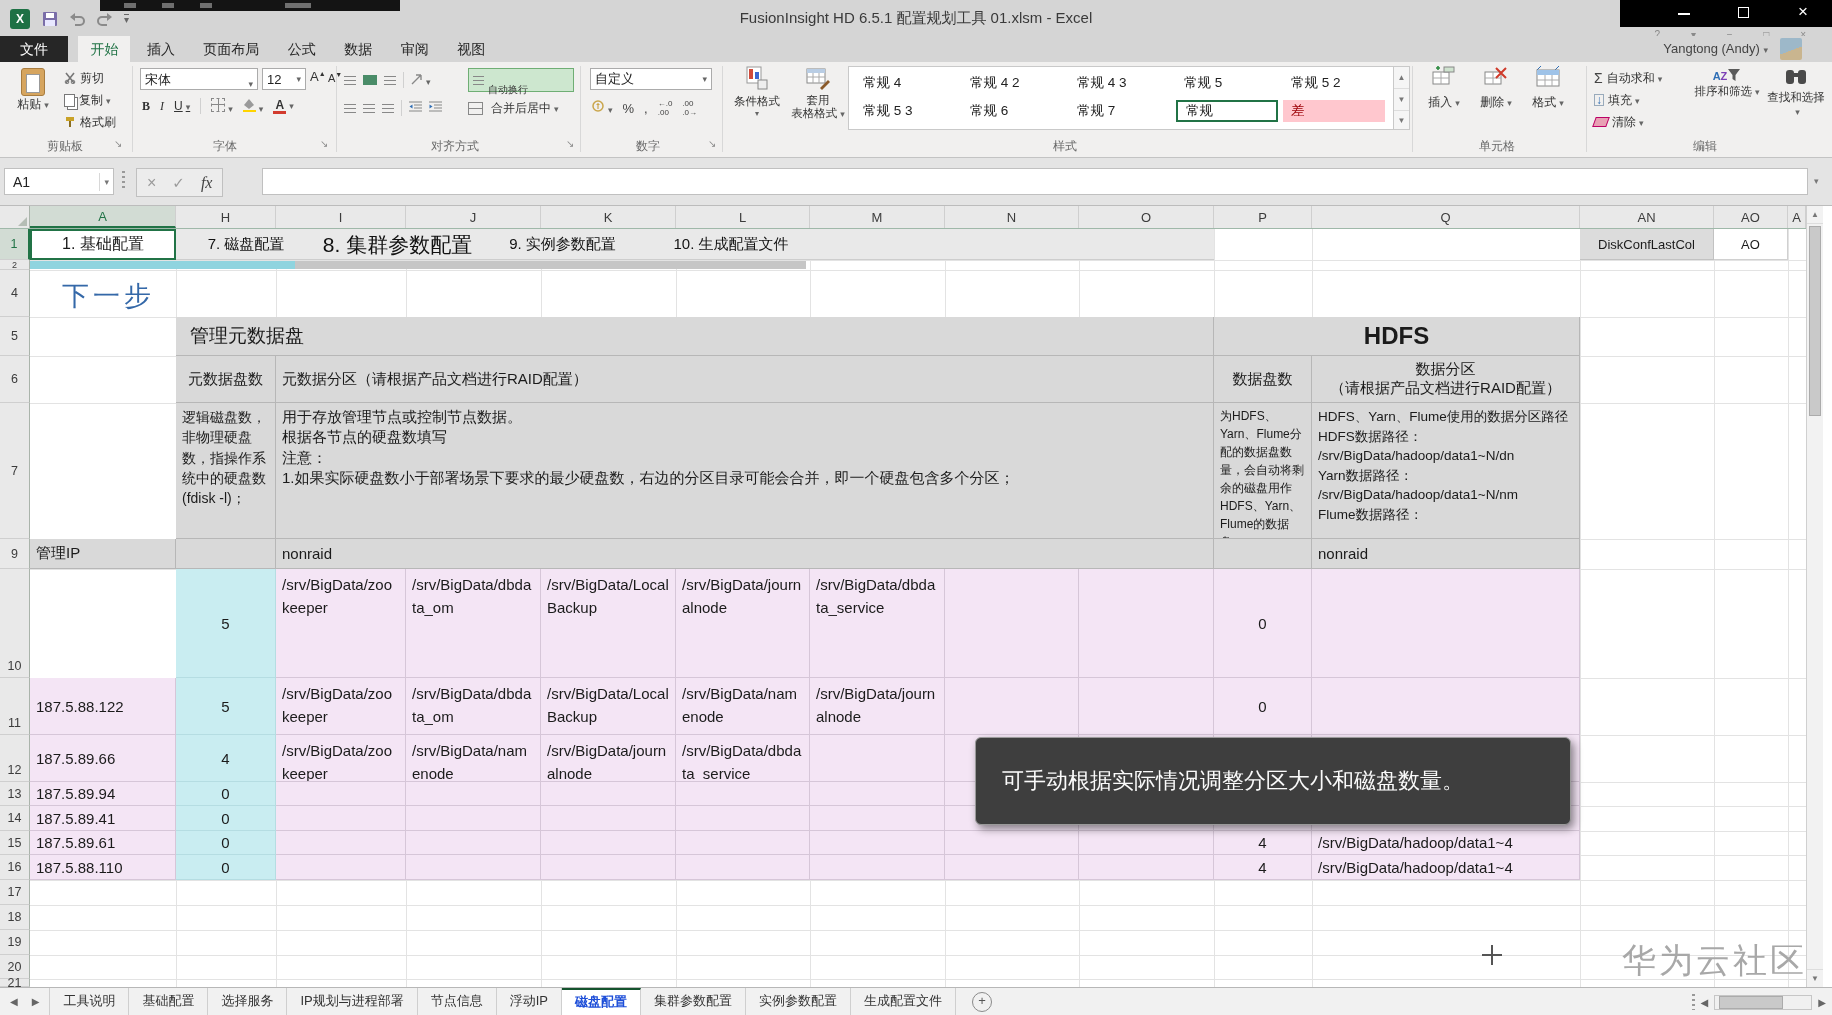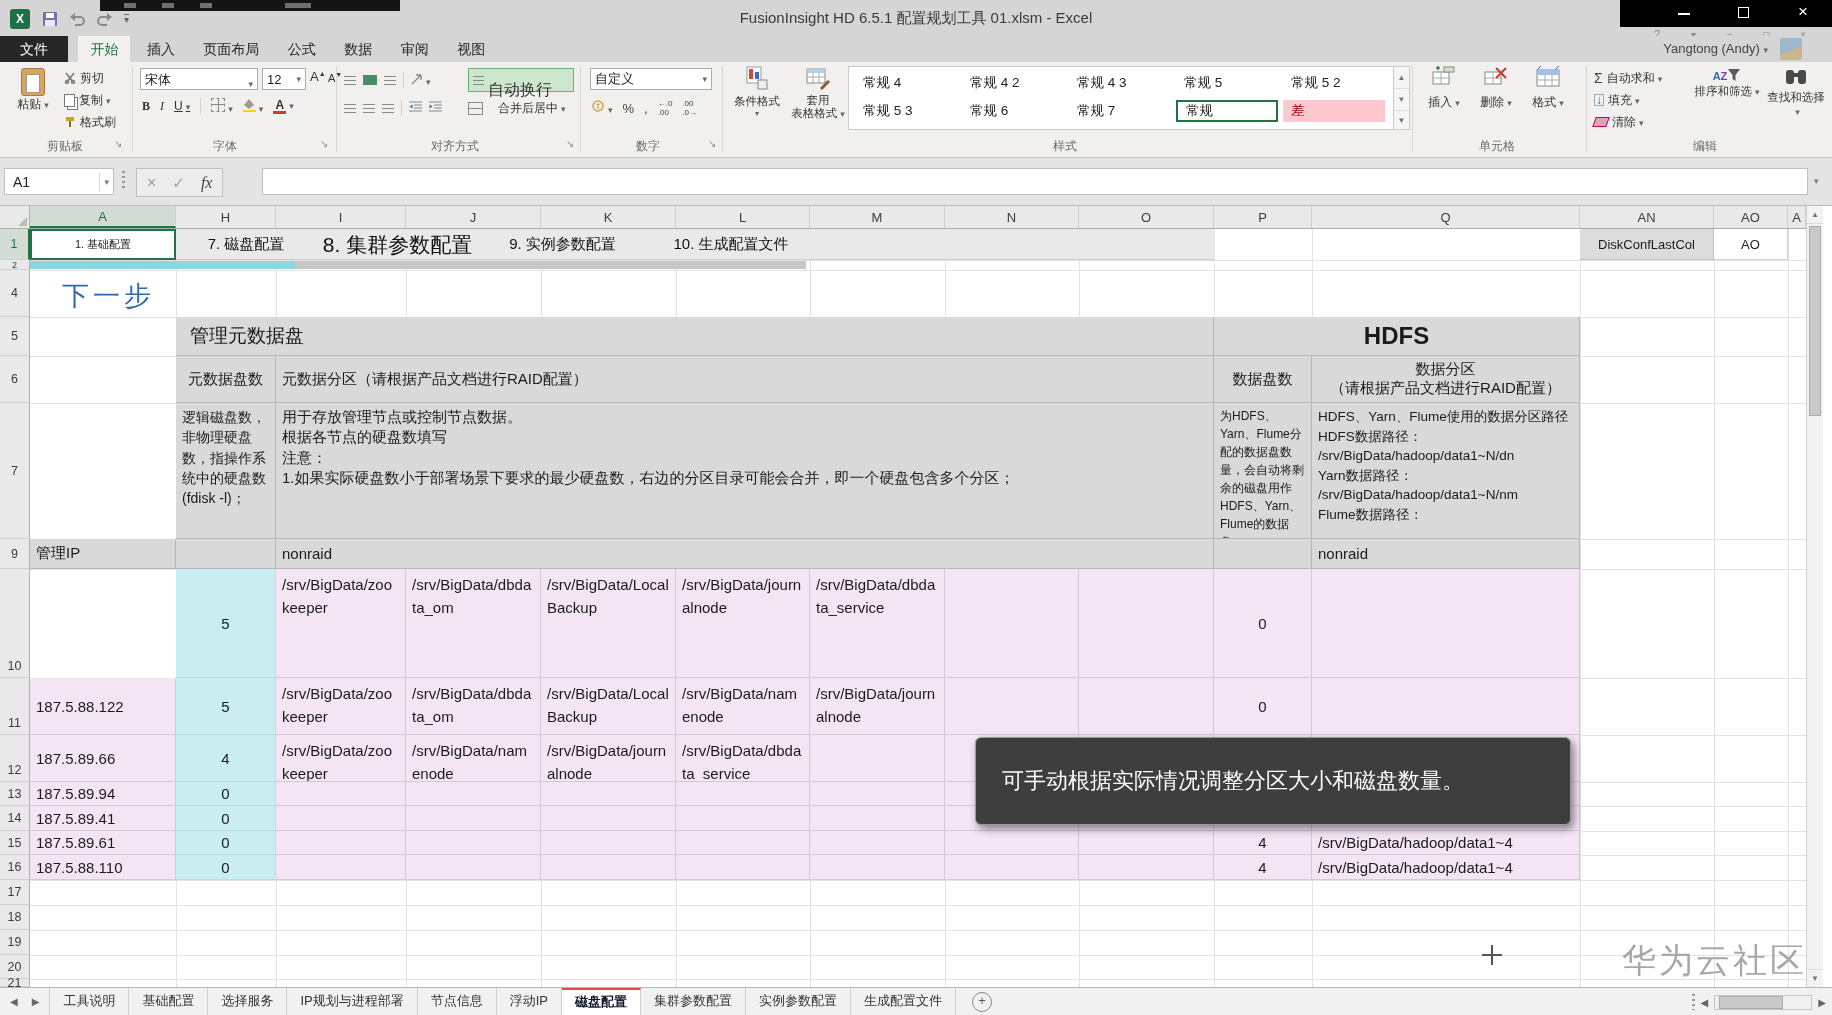--- a/index.html
+++ b/index.html
@@ -49,21 +49,21 @@
   .pre{white-space:pre-line;}
   .path{word-break:break-all;line-height:1.5;padding-top:5px;}
   .s12{font-size:12px}.s13{font-size:13px}.s135{font-size:13.5px}.s14{font-size:14px}
   .gl{position:absolute;background:#e3e3e3;}
   
   .vs{position:absolute;left:1806px;top:206px;width:17px;height:781px;background:#f2f2f2;border-left:1px solid #d0d0d0;box-sizing:border-box;}
   .sbtn{font-size:8px;color:#777;display:flex;align-items:center;justify-content:center;}
   
   .sheetbar{position:absolute;left:0;top:987px;width:1832px;height:28px;background:#f1f1f1;border-top:1px solid #b7b7b7;box-sizing:border-box;display:flex;align-items:stretch;}
   .stab{padding:0 13px;line-height:26px;font-size:13px;color:#333;border-right:1px solid #cfcfcf;white-space:nowrap;}
-  .stab.on{background:#fff;color:#0f172a;font-weight:bold;border-top:2px solid #ef4444;line-height:24px;}
+  .stab.on{background:#fff;color:#1d4ed8;font-weight:bold;border-top:2px solid #14532d;line-height:24px;}
   .tooltip{position:absolute;left:975px;top:737px;width:596px;height:88px;background:#3e3e3e;border:1px solid #9a9a9a;border-radius:6px;color:#fafafa;font-size:22px;display:flex;align-items:center;padding-left:26px;box-sizing:border-box;box-shadow:3px 4px 8px rgba(0,0,0,.45);z-index:30;}
   .wm{position:absolute;left:1622px;top:938px;font-size:34px;color:#a8a8a8;letter-spacing:3px;z-index:5;}
   .icbox{box-sizing:border-box;}
 </style>
 </head>
 <body>
 
 <div id="screen">
 
   <div class="titlebar">
@@ -181,37 +181,37 @@
       <span class="bars" style="width:12px;"></span>
       <span class="bars" style="width:14px;background:#217346;height:10px;opacity:.8;"></span>
       <span class="bars" style="width:12px;"></span>
       <span style="width:1px;height:16px;background:#d0d0d0;"></span>
       <span class="dd"><svg width="12" height="12">
             <path d="M1 11 L10 2 M10 2 L10 7 M10 2 L5 2" stroke="#888" stroke-width="1.4" fill="none"></path>
           </svg></span>
     </div>
     <div class="ab mini" style="left:468px;top:6px;width:106px;height:24px;background:#cde7cf;border:1px solid #6fae74;box-sizing:border-box;padding:0 4px;gap:4px;">
         <span class="bars" style="width:11px;"></span>
-        <span style="font-size:16px;margin-top:20px;">自动换行</span>
+        <span style="font-size:10px;margin-top:20px;">自动换行</span>
       </div>
     <div class="ab mini" style="left:344px;top:36px;gap:7px;">
       <span class="bars" style="width:12px;"></span>
       <span class="bars" style="width:12px;"></span>
       <span class="bars" style="width:12px;"></span>
       <span style="width:1px;height:16px;background:#d0d0d0;"></span>
       <span><svg width="13" height="11">
             <path d="M0 1 H13 M5 4 H13 M5 7 H13 M0 10 H13" stroke="#888" stroke-width="1.2"></path>
             <path d="M3.5 3.5 L0.5 5.5 L3.5 7.5Z" fill="#2f6eb5"></path>
           </svg></span>
       <span><svg width="13" height="11">
             <path d="M0 1 H13 M5 4 H13 M5 7 H13 M0 10 H13" stroke="#888" stroke-width="1.2"></path>
             <path d="M0.5 3.5 L3.5 5.5 L0.5 7.5Z" fill="#2f6eb5"></path>
           </svg></span>
     </div>
-    <div class="ab mini" style="left:468px;top:36px;gap:15px;">
+    <div class="ab mini" style="left:468px;top:36px;gap:8px;">
         <span style="width:13px;height:11px;border:1px solid #888;background:linear-gradient(#888,#888) center/100% 1px no-repeat;"></span>
         <span style="font-size:12px;" class="dd">合并后居中</span>
       </div>
     <div class="glabel" style="left:405px;width:100px;">对齐方式</div>
     <div class="launch" style="left:566px;">↘</div>
 
     <div class="combo ab" style="left:590px;top:6px;width:122px;height:22px;">
         <span>自定义</span>
         <span style="font-size:9px;color:#666;">▾</span>
       </div>
@@ -411,21 +411,21 @@
     <div class="gl" style="left:30px;top:855px;width:1776px;height:1px;"></div>
       <div class="gl" style="left:30px;top:880px;width:1776px;height:1px;"></div>
     <div class="gl" style="left:30px;top:905px;width:1776px;height:1px;"></div>
       <div class="gl" style="left:30px;top:930px;width:1776px;height:1px;"></div>
     <div class="gl" style="left:30px;top:955px;width:1776px;height:1px;"></div>
       <div class="gl" style="left:30px;top:979px;width:1776px;height:1px;"></div>
   </div>
 
   <div class="band" style="top:229px;height:31px;">
     <div class="ab" style="left:146px;top:0;width:1038px;height:100%;background:#e9e9e9;border-bottom:1px solid #cdcdcd;box-sizing:border-box;"></div>
-    <div class="c cA ct wt" style="border:2px solid #217346;font-size:11px;z-index:2;">1. 基础配置</div>
+    <div class="c cA ct wt" style="border:2px solid #217346;font-size:16px;z-index:2;">1. 基础配置</div>
     <div class="ab ct" style="left:146px;top:0;width:140px;height:100%;font-size:15px;color:#111;">7. 磁盘配置</div>
     <div class="ab ct" style="left:290px;top:0;width:155px;height:100%;font-size:21px;color:#111;">8. 集群参数配置</div>
     <div class="ab ct" style="left:455px;top:0;width:155px;height:100%;font-size:15px;color:#111;">9. 实例参数配置</div>
     <div class="ab ct" style="left:620px;top:0;width:162px;height:100%;font-size:15px;color:#111;">10. 生成配置文件</div>
     <div class="c cAN ct s13" style="background:#dcdcdc;border-color:#c2c2c2;">DiskConfLastCol</div>
     <div class="c cAO ct s13 wt">AO</div>
   </div>
 
   <div class="ab" style="left:30px;top:261px;width:265px;height:8px;background:#8fd4df;"></div>
   <div class="ab" style="left:295px;top:261px;width:511px;height:8px;background:#c6c6c6;"></div>

